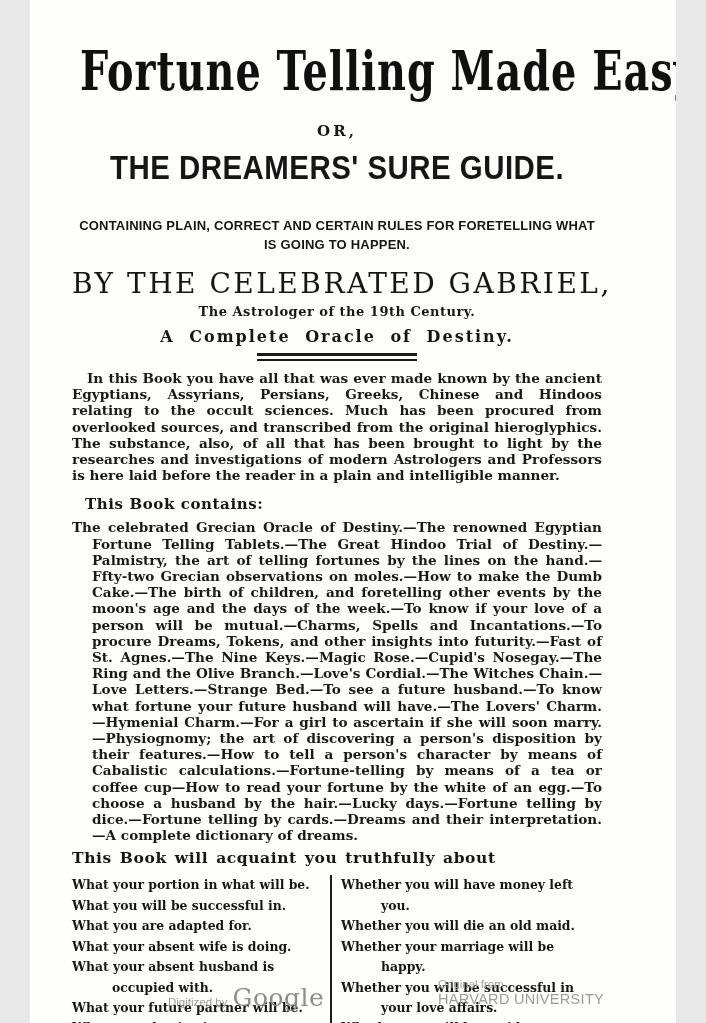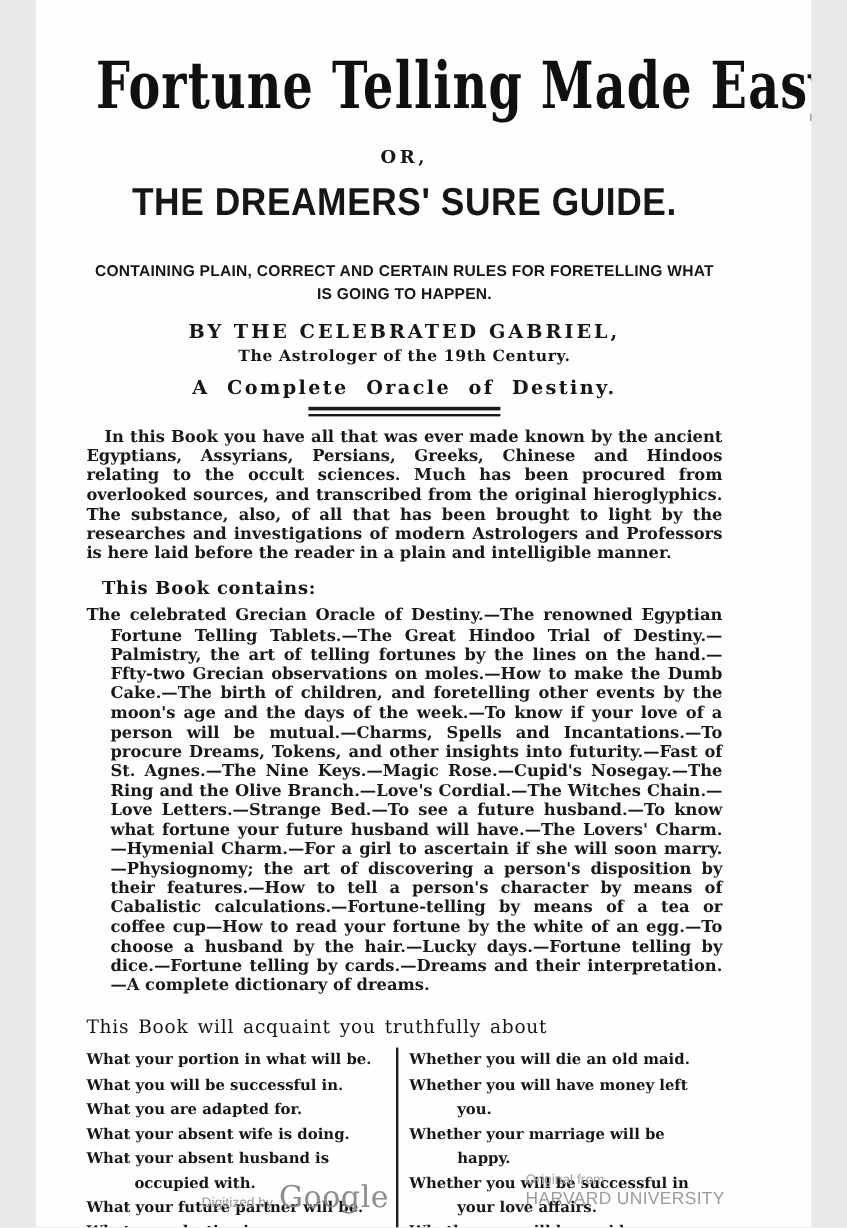--- a/index.html
+++ b/index.html
@@ -45,24 +45,23 @@
   .tagline {
     margin-top:30px;
     font-family:"Liberation Sans", sans-serif;
     font-weight:bold;
     font-size:13px;
     line-height:19px;
     letter-spacing:0.2px;
   }
   .byline {
     margin-top:13px;
-    font-size:16px;
+    font-size:28px;
     letter-spacing:2.5px;
     white-space:nowrap;
-    font-weight:bold;
   }
   .byline-sub {
     margin-top:4px;
     font-weight:bold;
     font-size:13px;
     letter-spacing:0.5px;
   }
   .oracle-heading {
     margin-top:8px;
     font-weight:bold;
@@ -92,22 +91,22 @@
     font-size:15px;
     letter-spacing:0.6px;
     padding-left:13px;
   }
   .contains-body {
     margin-top:6px;
     padding-left:20px;
     text-indent:-20px;
   }
   .acquaint-heading {
-    margin-top:18px;
-    font-weight:normal;
+    margin-top:5px;
+    font-weight:bold;
     font-size:15.5px;
     letter-spacing:0.6px;
     word-spacing:2px;
   }
   .columns {
     display:flex;
     margin-top:8px;
   }
   .col { font-weight:bold; font-size:12.4px; line-height:20.4px; }
   .col-left  { width:258px; }
@@ -173,22 +172,22 @@
         <div class="col-item">What your portion in what will be.</div>
         <div class="col-item">What you will be successful in.</div>
         <div class="col-item">What you are adapted for.</div>
         <div class="col-item">What your absent wife is doing.</div>
         <div class="col-item">What your absent husband is occupied with.</div>
         <div class="col-item">What your future partner will be.</div>
         <div class="col-item">What your destiny is.</div>
 
       </div>
       <div class="col col-right">
+        <div class="col-item">Whether you will have money left you.</div>
         <div class="col-item">Whether you will die an old maid.</div>
-        <div class="col-item">Whether you will have money left you.</div>
         <div class="col-item">Whether your marriage will be happy.</div>
         <div class="col-item">Whether you will be successful in your love affairs.</div>
         <div class="col-item">Whether you will be a widow.</div>
 
       </div>
     </div>
 
   </div>
 
   <div class="footer-left">

